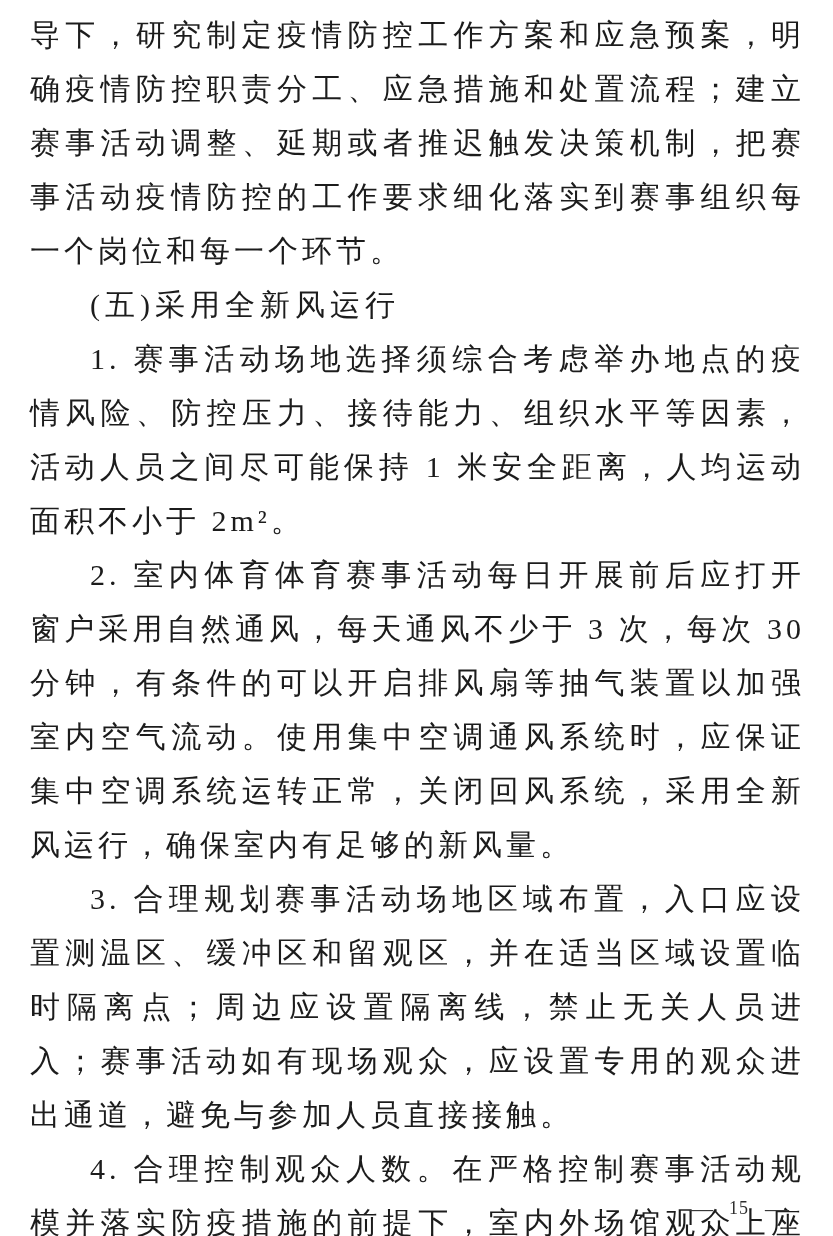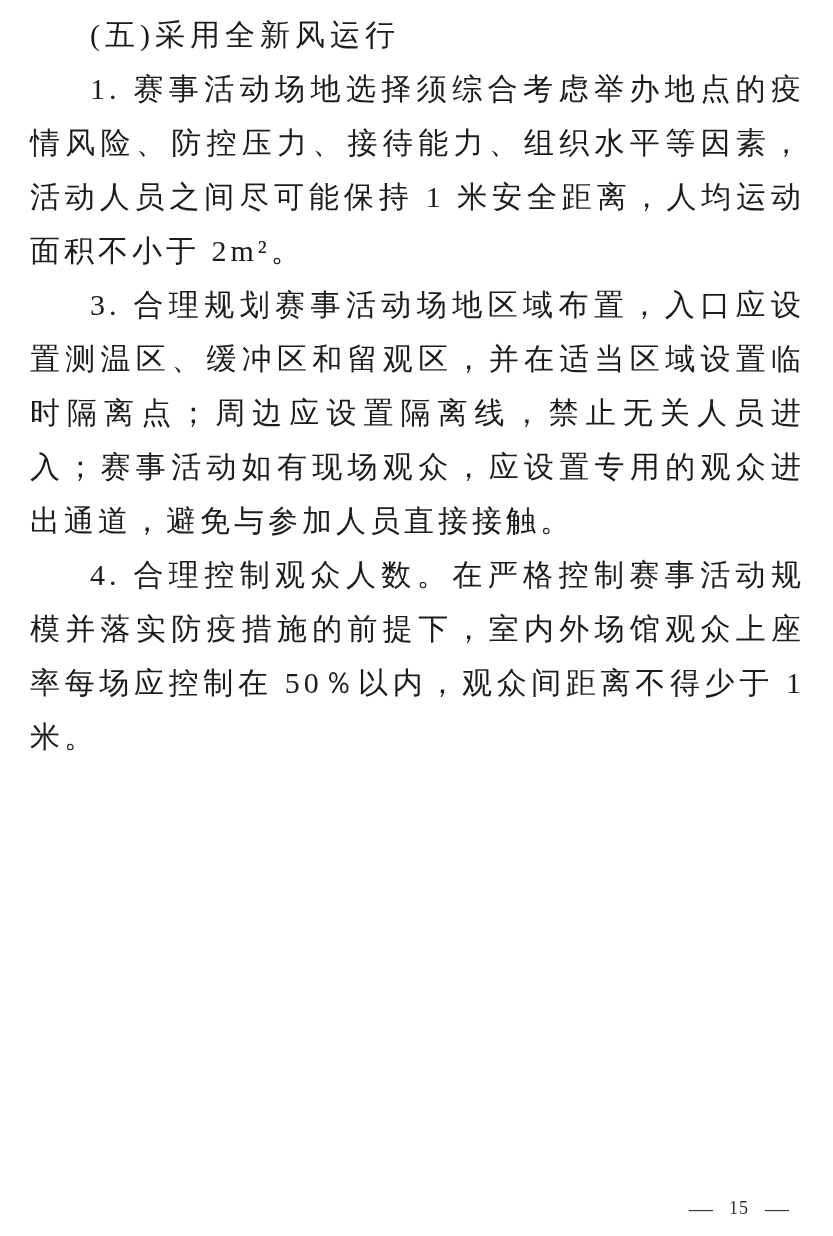--- a/index.html
+++ b/index.html
@@ -64,22 +64,24 @@
   .footer .page-num {
     font-size: 18px;
     letter-spacing: 1px;
   }
 </style>
 </head>
 <body>
 
 <div class="page">
   <div class="doc-body">
+      <p class="para continuation">导下，研究制定疫情防控工作方案和应急预案，明确疫情防控职责分工、应急措施和处置流程；建立赛事活动调整、延期或者推迟触发决策机制，把赛事活动疫情防控的工作要求细化落实到赛事组织每一个岗位和每一个环节。</p>
       <p class="para heading">(五)采用全新风运行</p>
       <p class="para body">1. 赛事活动场地选择须综合考虑举办地点的疫情风险、防控压力、接待能力、组织水平等因素，活动人员之间尽可能保持 1 米安全距离，人均运动面积不小于 2m²。</p>
+      <p class="para body">2. 室内体育体育赛事活动每日开展前后应打开窗户采用自然通风，每天通风不少于 3 次，每次 30 分钟，有条件的可以开启排风扇等抽气装置以加强室内空气流动。使用集中空调通风系统时，应保证集中空调系统运转正常，关闭回风系统，采用全新风运行，确保室内有足够的新风量。</p>
       <p class="para body">3. 合理规划赛事活动场地区域布置，入口应设置测温区、缓冲区和留观区，并在适当区域设置临时隔离点；周边应设置隔离线，禁止无关人员进入；赛事活动如有现场观众，应设置专用的观众进出通道，避免与参加人员直接接触。</p>
       <p class="para body">4. 合理控制观众人数。在严格控制赛事活动规模并落实防疫措施的前提下，室内外场馆观众上座率每场应控制在 50％以内，观众间距离不得少于 1 米。</p>
     </div>
   <div class="footer">
     <span class="dash">—</span>
     <span class="page-num">15</span>
     <span class="dash">—</span>
   </div>
 </div>
 

